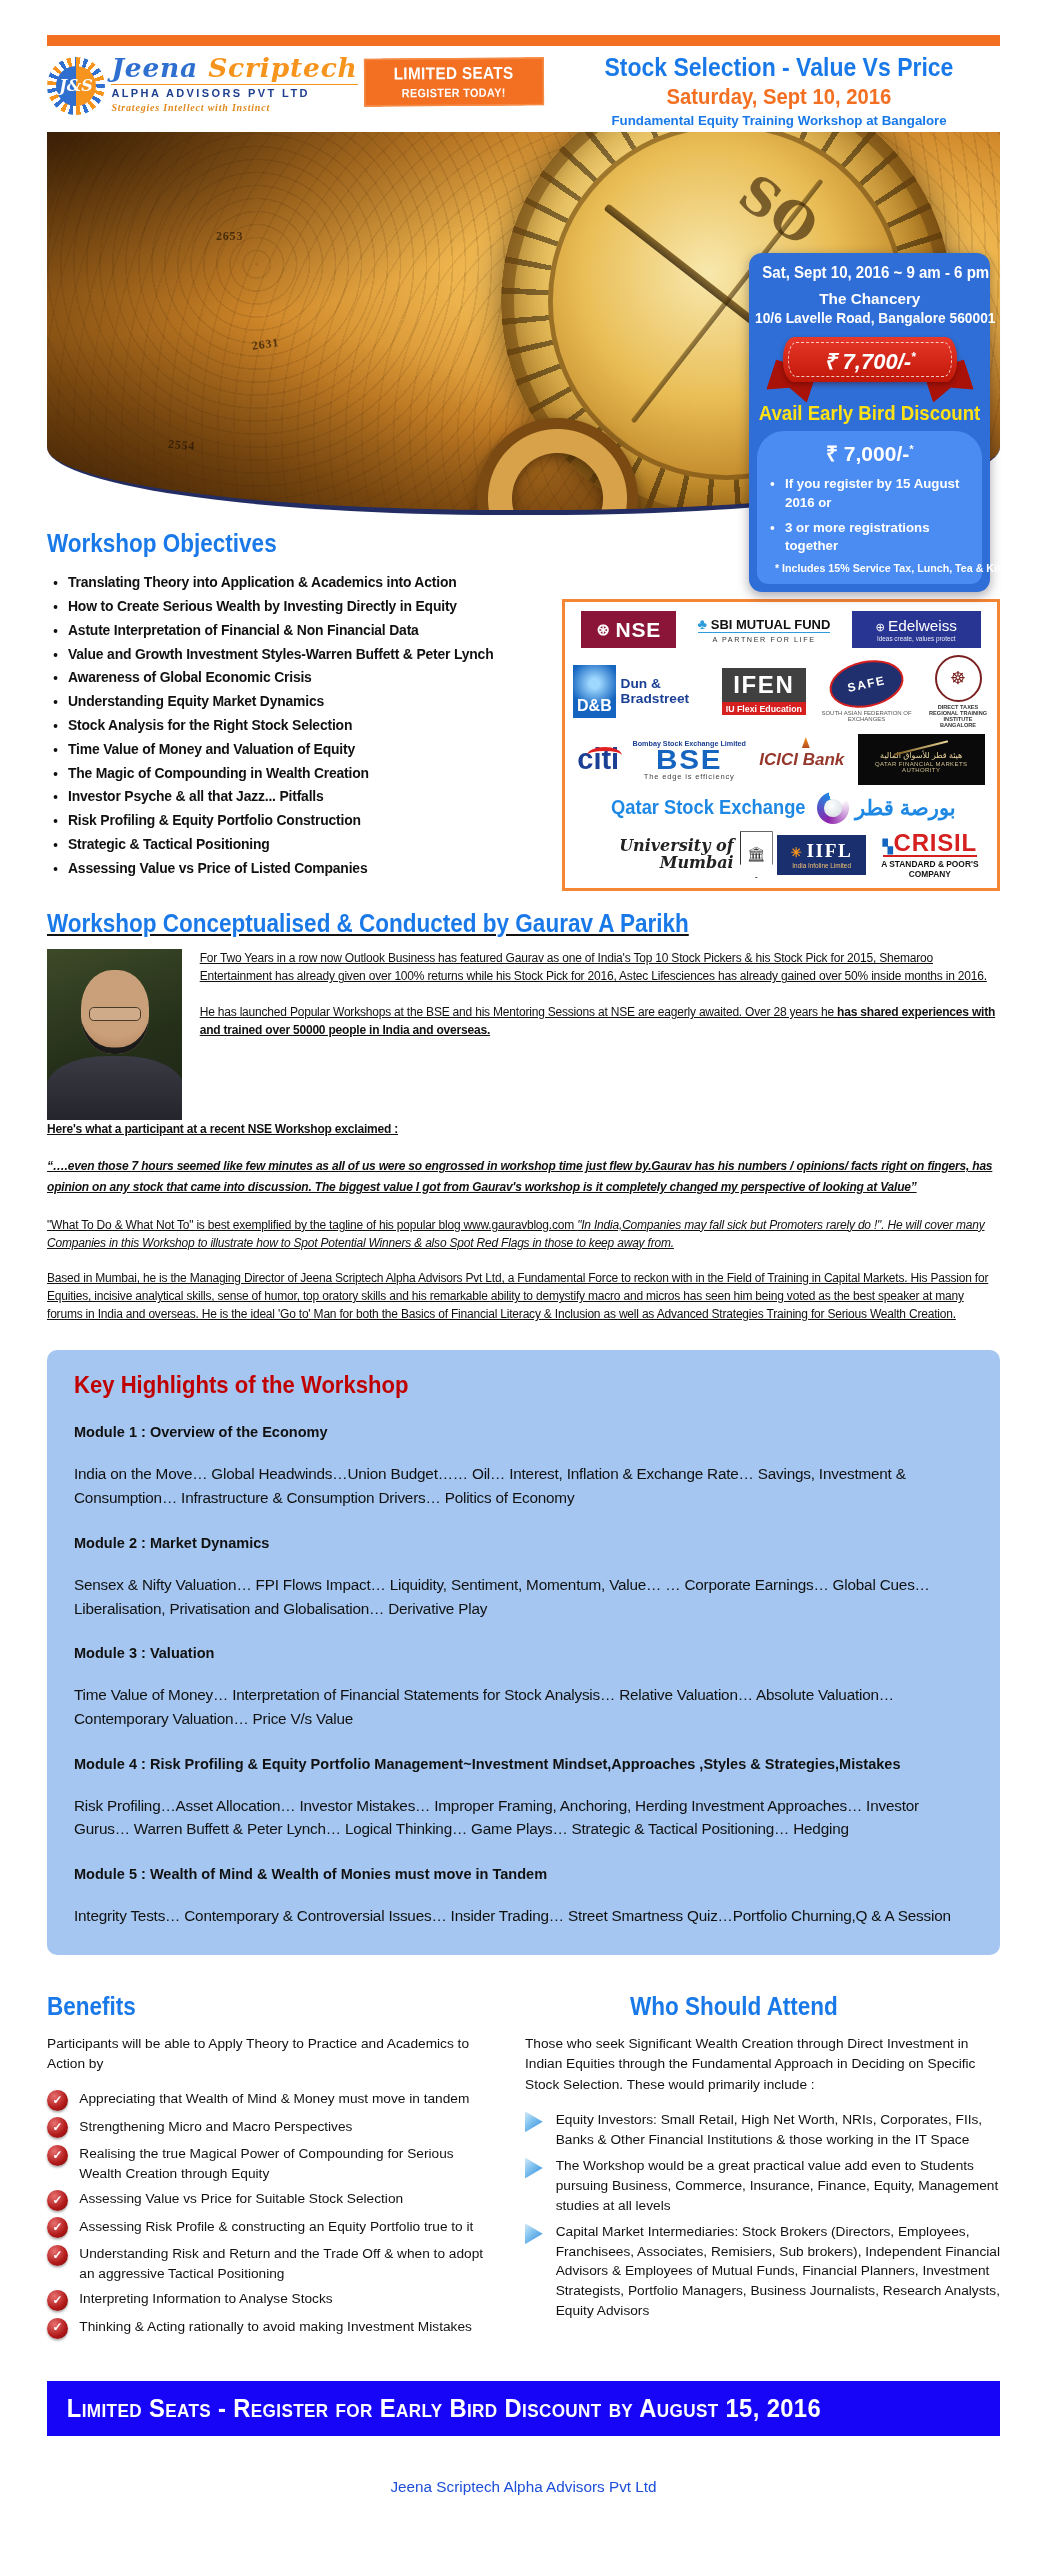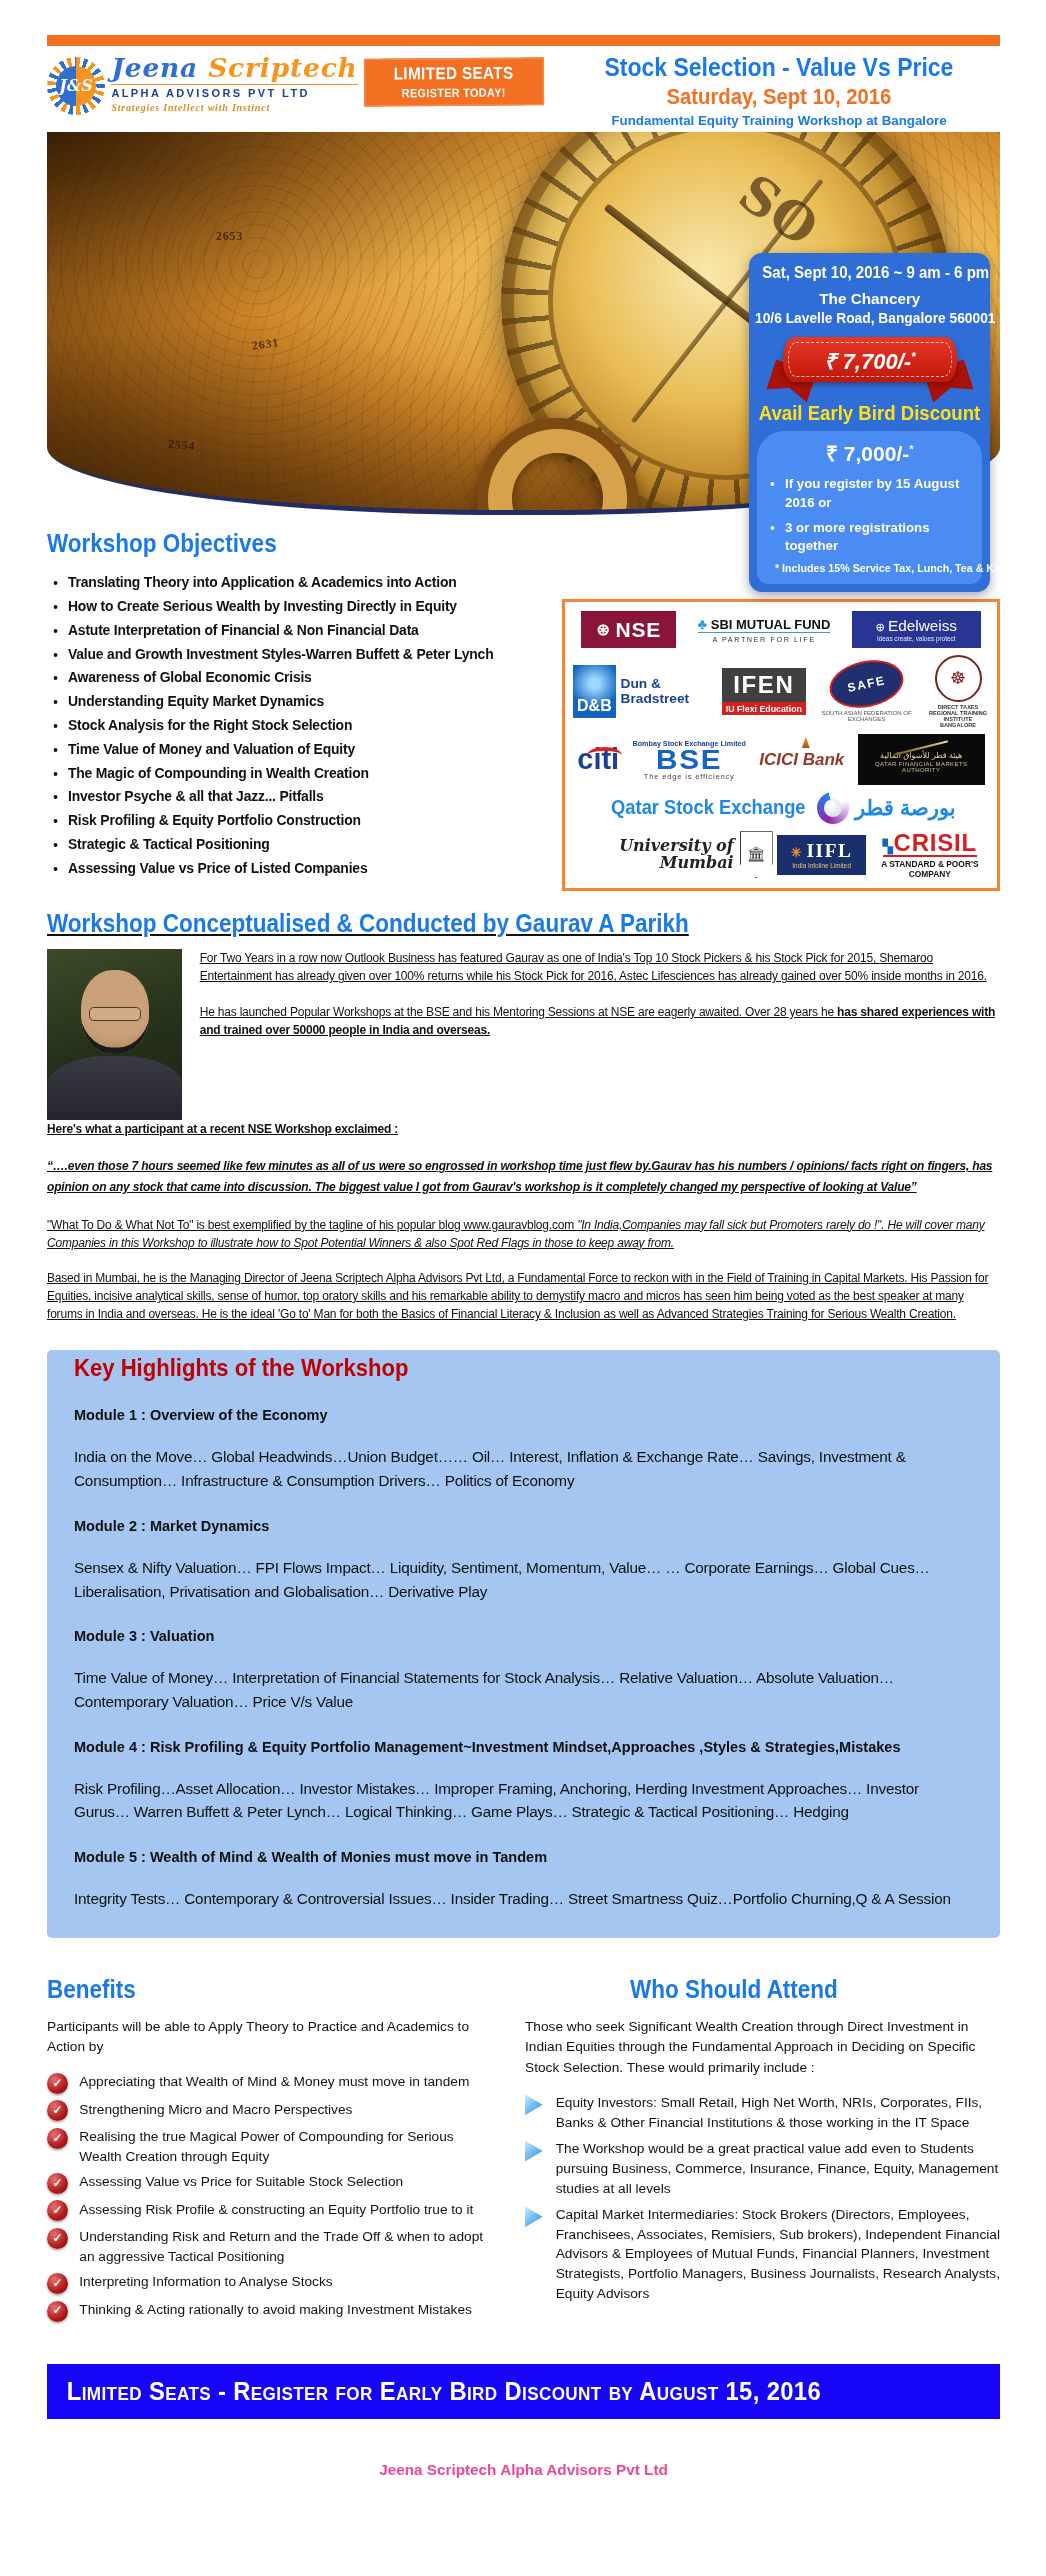--- a/index.html
+++ b/index.html
@@ -158,21 +158,21 @@
      background:linear-gradient(#3a3a44,#23232b);}
   .glasses{position:absolute;left:50%;top:58px;transform:translateX(-50%);width:50px;height:11.3px;border:1.6px solid #4a3a28;border-radius:4.8px;background:rgba(255,255,255,.12);z-index:2;}
   .sp-text{flex:1;}
   .p{font-size:12px;line-height:1.5;font-weight:500;letter-spacing:-0.2px;margin:0 0 17.7px;}
   .p b{font-weight:700;}
   .p-bold{font-weight:700;}
   .p-quote{font-style:italic;font-weight:700;line-height:1.75;}
   .p-ital{font-style:italic;}
 
   
-  .highlights{margin:27px 47px 0;background:#a4c6f1;border-radius:5px;padding:4px 27px 27px;}
+  .highlights{margin:27px 47px 0;background:#a4c6f1;border-radius:10px;padding:21px 27px 27px;}
   .kh-title{color:#c00000;font-size:24px;font-weight:700;margin:0 0 6.4px;transform:scaleX(.92);transform-origin:0 50%;}
   .module h3{font-size:15.3px;font-weight:700;margin:24px 0 0;transform:scaleX(.95);transform-origin:0 50%;}
   .module p{font-size:15.3px;font-weight:500;line-height:1.55;margin:21px 0 0;letter-spacing:-0.2px;}
 
   
   .two-col{display:flex;margin:32px 47px 0;gap:32px;}
   .bn-col{width:446px;} .wa-col{flex:1;}
   h2.blue.center{transform-origin:50% 50%;text-align:center;white-space:nowrap;}
   .intro{font-size:13.7px;line-height:1.5;font-weight:500;margin:13px 0 14.5px;}
   .chk-list{list-style:none;margin:0;padding:0;}
@@ -183,21 +183,21 @@
   .arr-list{list-style:none;margin:0;padding:0;}
   .arr-list li{display:flex;gap:13px;margin-bottom:6.4px;font-size:13.7px;line-height:1.45;font-weight:500;}
   .arr{flex:0 0 auto;width:17.7px;height:21px;margin-top:1.6px;
      background:linear-gradient(135deg,#d6ecfa 0%,#7cc0ee 45%,#2f86d8 100%);
      clip-path:polygon(0 0,100% 50%,0 100%);}
 
   
   .bottom-bar{margin:37px 47px 0;height:55px;background:#1605f6;color:#fff;display:flex;align-items:center;justify-content:flex-start;}
   .bottom-bar span{font-variant:small-caps;font-weight:700;font-size:25px;letter-spacing:0.4px;transform:scaleX(.95);white-space:nowrap;}
   .footer{text-align:center;color:#8c8c8c;margin-top:42px;}
-  .f-company{font-size:15.3px;font-weight:700;color:#ec4899;}
+  .f-company{font-size:15.3px;font-weight:400;color:#1d4ed8;}
 </style>
 </head>
 <body>
 
 <div class="top-bar"></div>
 
 <div class="header">
   <div class="logo">
     <div class="sun">
       <div class="sun-inner">J&amp;S</div>

